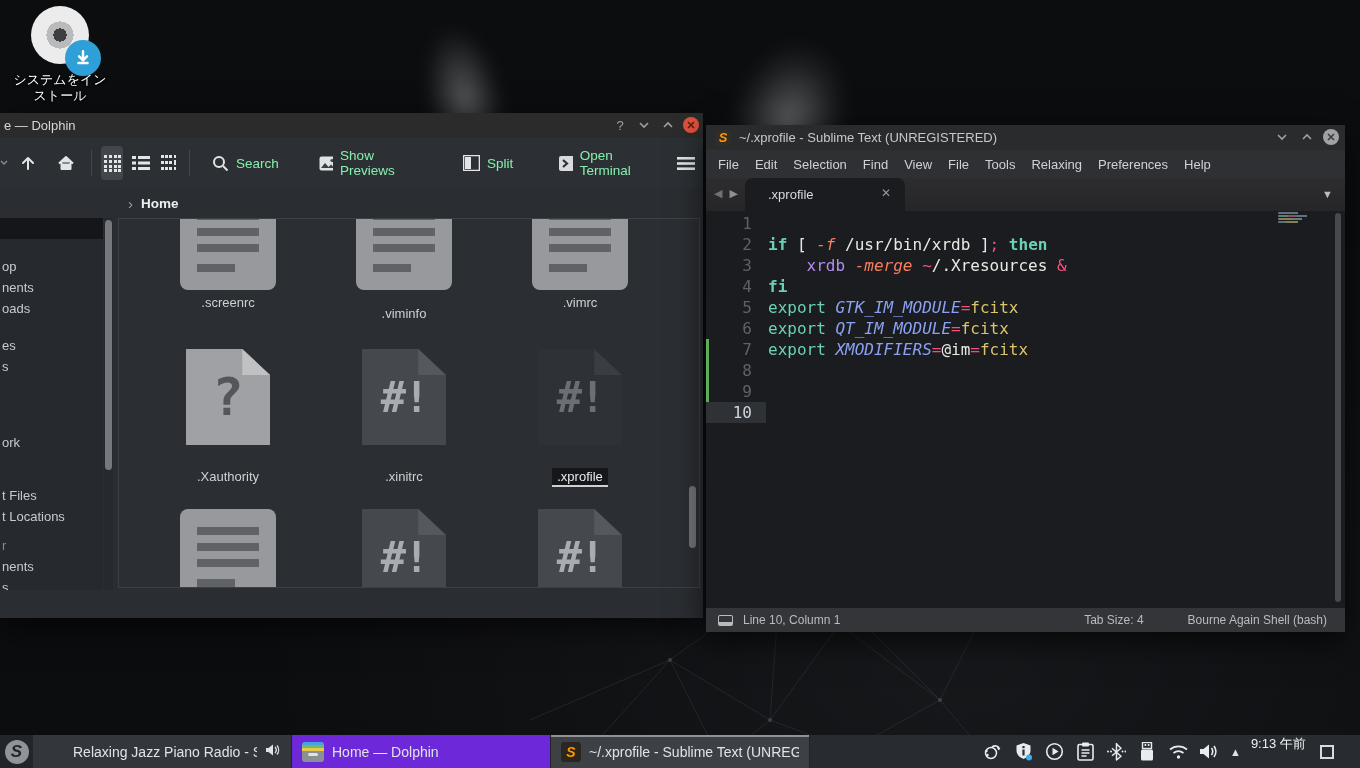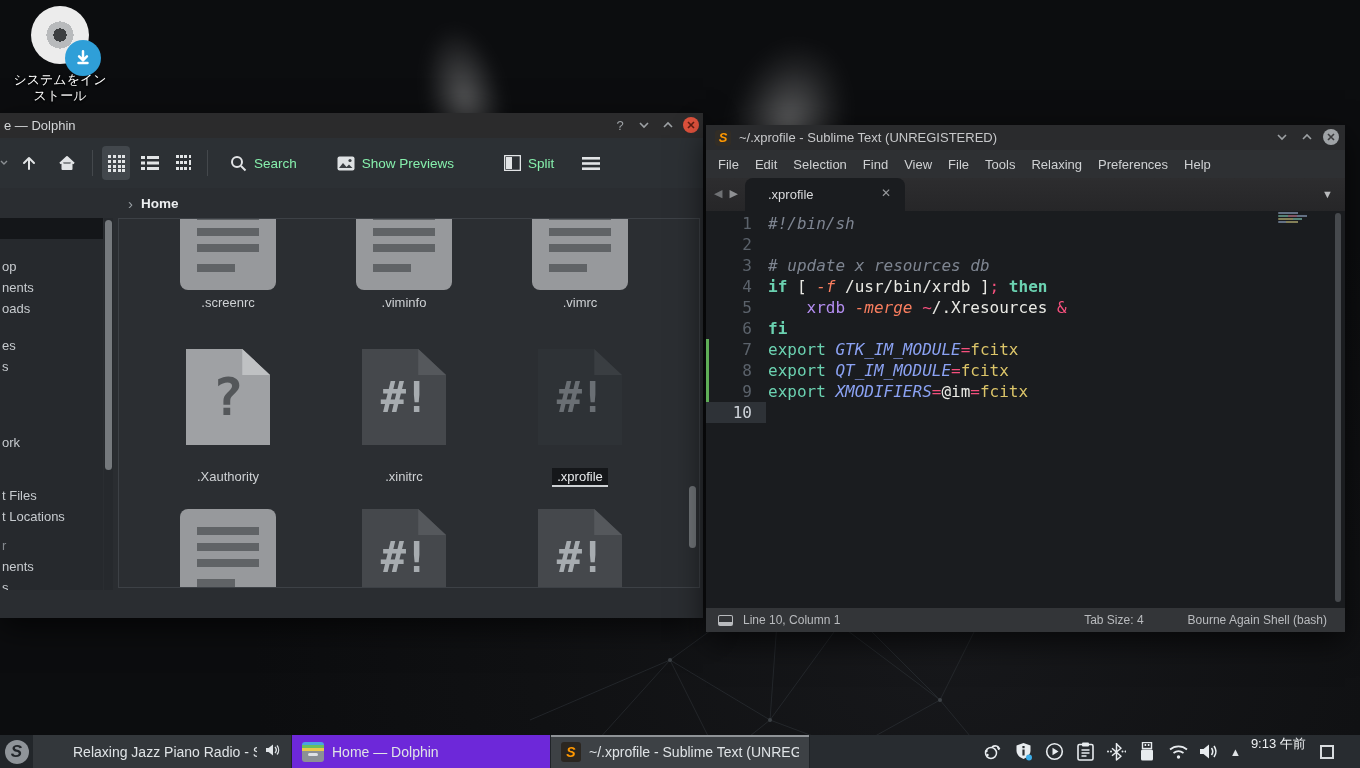--- a/index.html
+++ b/index.html
@@ -319,20 +319,27 @@
           </svg>
         <span>Show Previews</span>
         </span>
       <span class="tool-item" style="margin-left:34px;">
         <svg width="17" height="16">
             <rect x="0.5" y="0.5" width="16" height="15" rx="1" stroke="#e2e4e6" stroke-width="1.6" fill="none"></rect>
             <rect x="2" y="2" width="6" height="12" fill="#e2e4e6"></rect>
           </svg>
         <span>Split</span>
         </span>
+      <span class="tool-item" style="margin-left:30px;">
+        <svg width="17" height="15">
+            <rect x="0" y="0" width="17" height="15" rx="2" fill="#d8dadc"></rect>
+            <path d="M4 4l4 3.5L4 11" stroke="#2c3034" stroke-width="2.2" fill="none"></path>
+          </svg>
+        <span>Open Terminal</span>
+        </span>
       <span class="tool-item" style="margin-left:12px;">
         <svg width="18" height="13">
             <g fill="#e2e4e6">
               <rect y="0" width="18" height="2.6"></rect>
               <rect y="5.2" width="18" height="2.6"></rect>
               <rect y="10.4" width="18" height="2.6"></rect>
             </g>
           </svg>
         </span>
     </div>
@@ -360,21 +367,21 @@
     <div class="side-scroll">
       <div class="thumb" style="top:2px; height:250px;"></div>
     </div>
 
     <div class="content">
 
       <div class="content-scroll">
           <div class="thumb"></div>
         </div>
     <div class="fcell" style="left: 34px; top: -25px;"><div class="ficon text-preview-icon"></div><div class="flabel" style="margin-top: 4px;">.screenrc</div></div>
-        <div class="fcell" style="left: 210px; top: -25px;"><div class="ficon text-preview-icon"></div><div class="flabel" style="margin-top: 4px;">.viminfo</div></div>
+        <div class="fcell" style="left: 210px; top: -25px;"><div class="ficon text-preview-icon"></div><div class="flabel" style="margin-top: 15px;">.viminfo</div></div>
         <div class="fcell" style="left: 386px; top: -25px;"><div class="ficon text-preview-icon"></div><div class="flabel" style="margin-top: 4px;">.vimrc</div></div>
         <div class="fcell" style="left: 34px; top: 130px;"><div class="ficon page unknown-file-icon">
             <div class="body"></div>
             <div class="fold"></div>
             <div class="glyph">?</div>
           </div><div class="flabel" style="margin-top: 23px;">.Xauthority</div></div>
         <div class="fcell" style="left: 210px; top: 130px;"><div class="ficon page shellscript-icon">
             <div class="body"></div>
             <div class="fold"></div>
             <div class="glyph">#!</div>
@@ -460,23 +467,21 @@
           <div class="num">3</div>
           <div class="num">4</div>
           <div class="num">5</div>
           <div class="num">6</div>
           <div class="num">7</div>
           <div class="num">8</div>
           <div class="num">9</div>
           <div class="num active">10</div>
         </div>
       <div class="codepane">
-          <div class="code-line"><span class="tok-c">#!/bin/sh</span></div>
           <div class="code-line"></div>
-          <div class="code-line"><span class="tok-c"># update x resources db</span></div>
           <div class="code-line"><span class="tok-k">if</span><span class="tok-p"> [ </span><span class="tok-pr">-f</span><span class="tok-p"> /usr/bin/xrdb </span><span class="tok-p">]</span><span class="tok-o">;</span><span class="tok-p"> </span><span class="tok-k">then</span></div>
           <div class="code-line"><span class="tok-p">    </span><span class="tok-f">xrdb</span><span class="tok-p"> </span><span class="tok-pr">-merge</span><span class="tok-p"> </span><span class="tok-o">~</span><span class="tok-p">/.Xresources </span><span class="tok-o">&amp;</span></div>
           <div class="code-line"><span class="tok-k">fi</span></div>
           <div class="code-line"><span class="tok-k2">export</span><span class="tok-p"> </span><span class="tok-v">GTK_IM_MODULE</span><span class="tok-o">=</span><span class="tok-val">fcitx</span></div>
           <div class="code-line"><span class="tok-k2">export</span><span class="tok-p"> </span><span class="tok-v">QT_IM_MODULE</span><span class="tok-o">=</span><span class="tok-val">fcitx</span></div>
           <div class="code-line"><span class="tok-k2">export</span><span class="tok-p"> </span><span class="tok-v">XMODIFIERS</span><span class="tok-o">=</span><span class="tok-p">@im</span><span class="tok-o">=</span><span class="tok-val">fcitx</span></div>
           <div class="code-line"></div>
         </div>
       <div class="minimap">
         <div style="background:linear-gradient(90deg,#6b7a8f 60%, transparent 60%);"></div>

